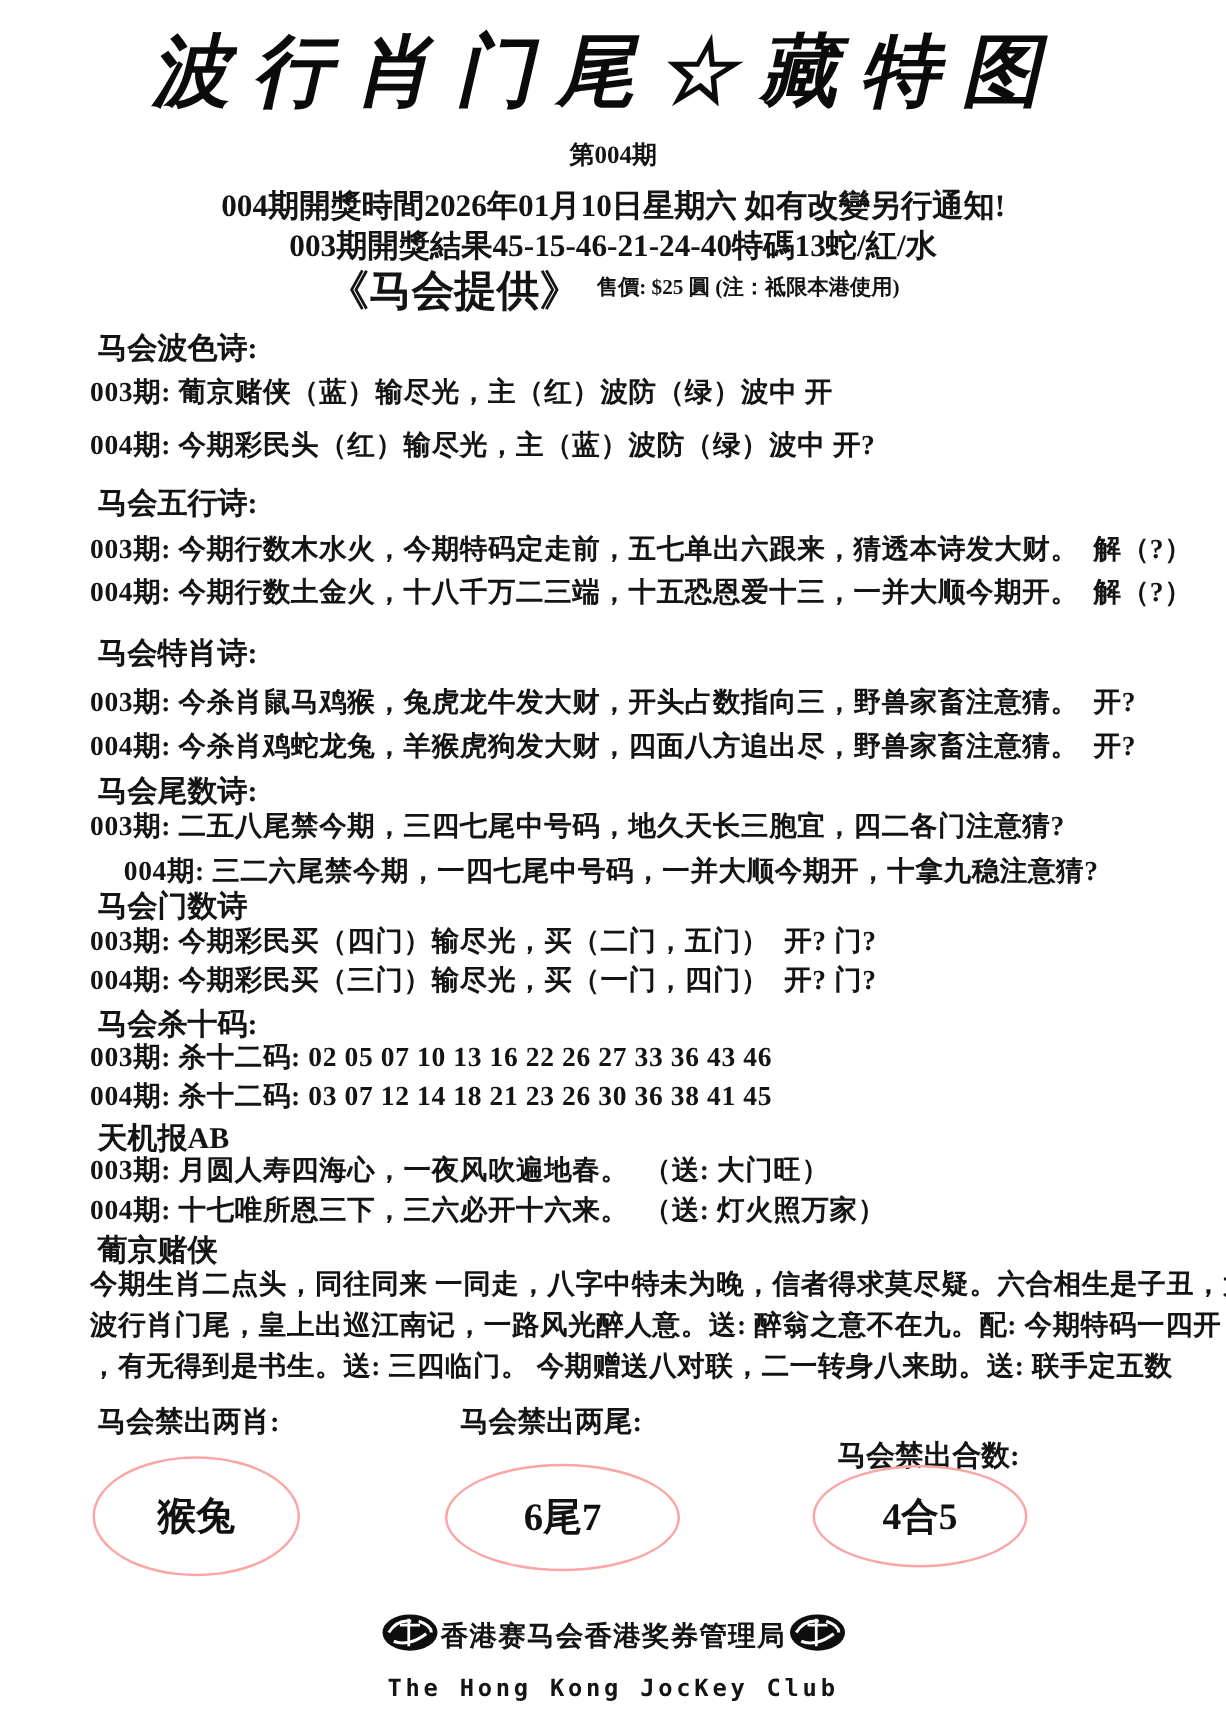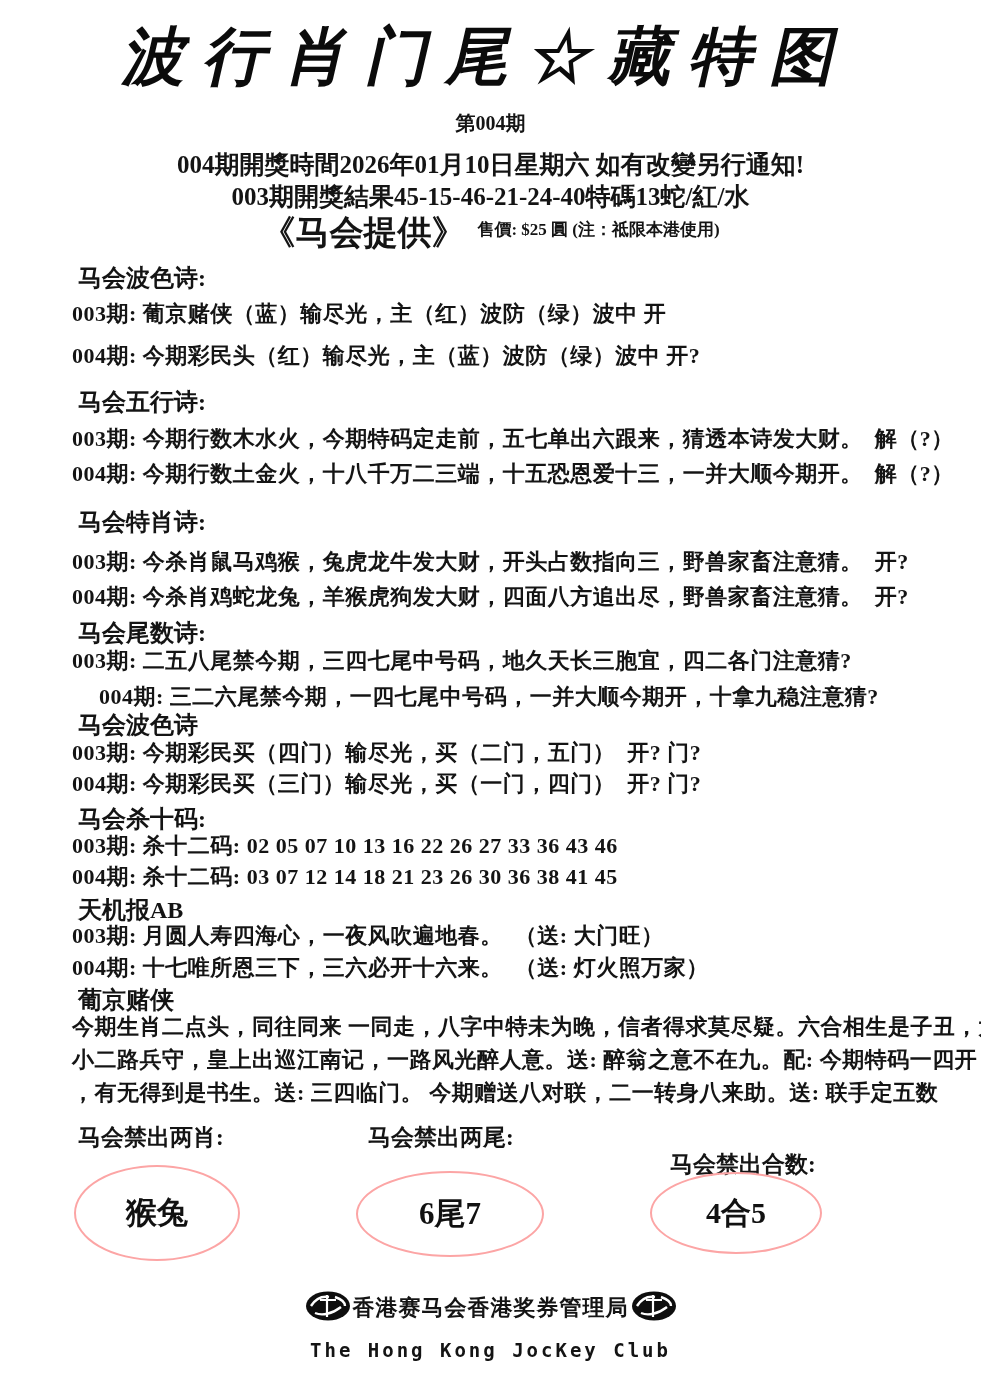--- a/index.html
+++ b/index.html
@@ -97,35 +97,35 @@
   <div class="ln" style="top:459px;">004期: 今期行数土金火，十八千万二三端，十五恐恩爱十三，一并大顺今期开。  解（?）</div>
 
   <div class="hd" style="top:506px;">马会特肖诗:</div>
   <div class="ln" style="top:547px;">003期: 今杀肖鼠马鸡猴，兔虎龙牛发大财，开头占数指向三，野兽家畜注意猜。  开?</div>
   <div class="ln" style="top:582px;">004期: 今杀肖鸡蛇龙兔，羊猴虎狗发大财，四面八方追出尽，野兽家畜注意猜。  开?</div>
 
   <div class="hd" style="top:617px;">马会尾数诗:</div>
   <div class="ln" style="top:646px;">003期: 二五八尾禁今期，三四七尾中号码，地久天长三胞宜，四二各门注意猜?</div>
   <div class="ln" style="top:682px;margin-left:27px;">004期: 三二六尾禁今期，一四七尾中号码，一并大顺今期开，十拿九稳注意猜?</div>
 
-  <div class="hd" style="top:709px;">马会波色诗</div>
+  <div class="hd" style="top:709px;">马会门数诗</div>
   <div class="ln" style="top:738px;">003期: 今期彩民买（四门）输尽光，买（二门，五门）  开? 门?</div>
   <div class="ln" style="top:769px;">004期: 今期彩民买（三门）输尽光，买（一门，四门）  开? 门?</div>
 
   <div class="hd" style="top:803px;">马会杀十码:</div>
   <div class="ln" style="top:831px;">003期: 杀十二码: 02 05 07 10 13 16 22 26 27 33 36 43 46</div>
   <div class="ln" style="top:862px;">004期: 杀十二码: 03 07 12 14 18 21 23 26 30 36 38 41 45</div>
 
   <div class="hd" style="top:894px;">天机报AB</div>
   <div class="ln" style="top:921px;">003期: 月圆人寿四海心，一夜风吹遍地春。  （送: 大门旺）</div>
   <div class="ln" style="top:953px;">004期: 十七唯所恩三下，三六必开十六来。  （送: 灯火照万家）</div>
 
   <div class="hd" style="top:984px;">葡京赌侠</div>
   <div class="ln" style="top:1012px;">今期生肖二点头，同往同来 一同走，八字中特未为晚，信者得求莫尽疑。六合相生是子丑，大</div>
-  <div class="ln" style="top:1045px;">小二路兵守，皇上出巡江南记，一路风光醉人意。送: 醉翁之意不在九。配: 今期特码一四开</div>
+  <div class="ln" style="top:1045px;">波行肖门尾，皇上出巡江南记，一路风光醉人意。送: 醉翁之意不在九。配: 今期特码一四开</div>
   <div class="ln" style="top:1078px;">，有无得到是书生。送: 三四临门。 今期赠送八对联，二一转身八来助。送: 联手定五数</div>
 
   <div class="fb-label" style="left:78px;">马会禁出两肖:</div>
   <div class="fb-label" style="left:368px;">马会禁出两尾:</div>
   <div class="fb-label" style="left:670px;margin-top:27px;">马会禁出合数:</div>
 
   <div class="oval oval-1">
     <span>猴兔</span>
   </div>
   <div class="oval oval-2">

